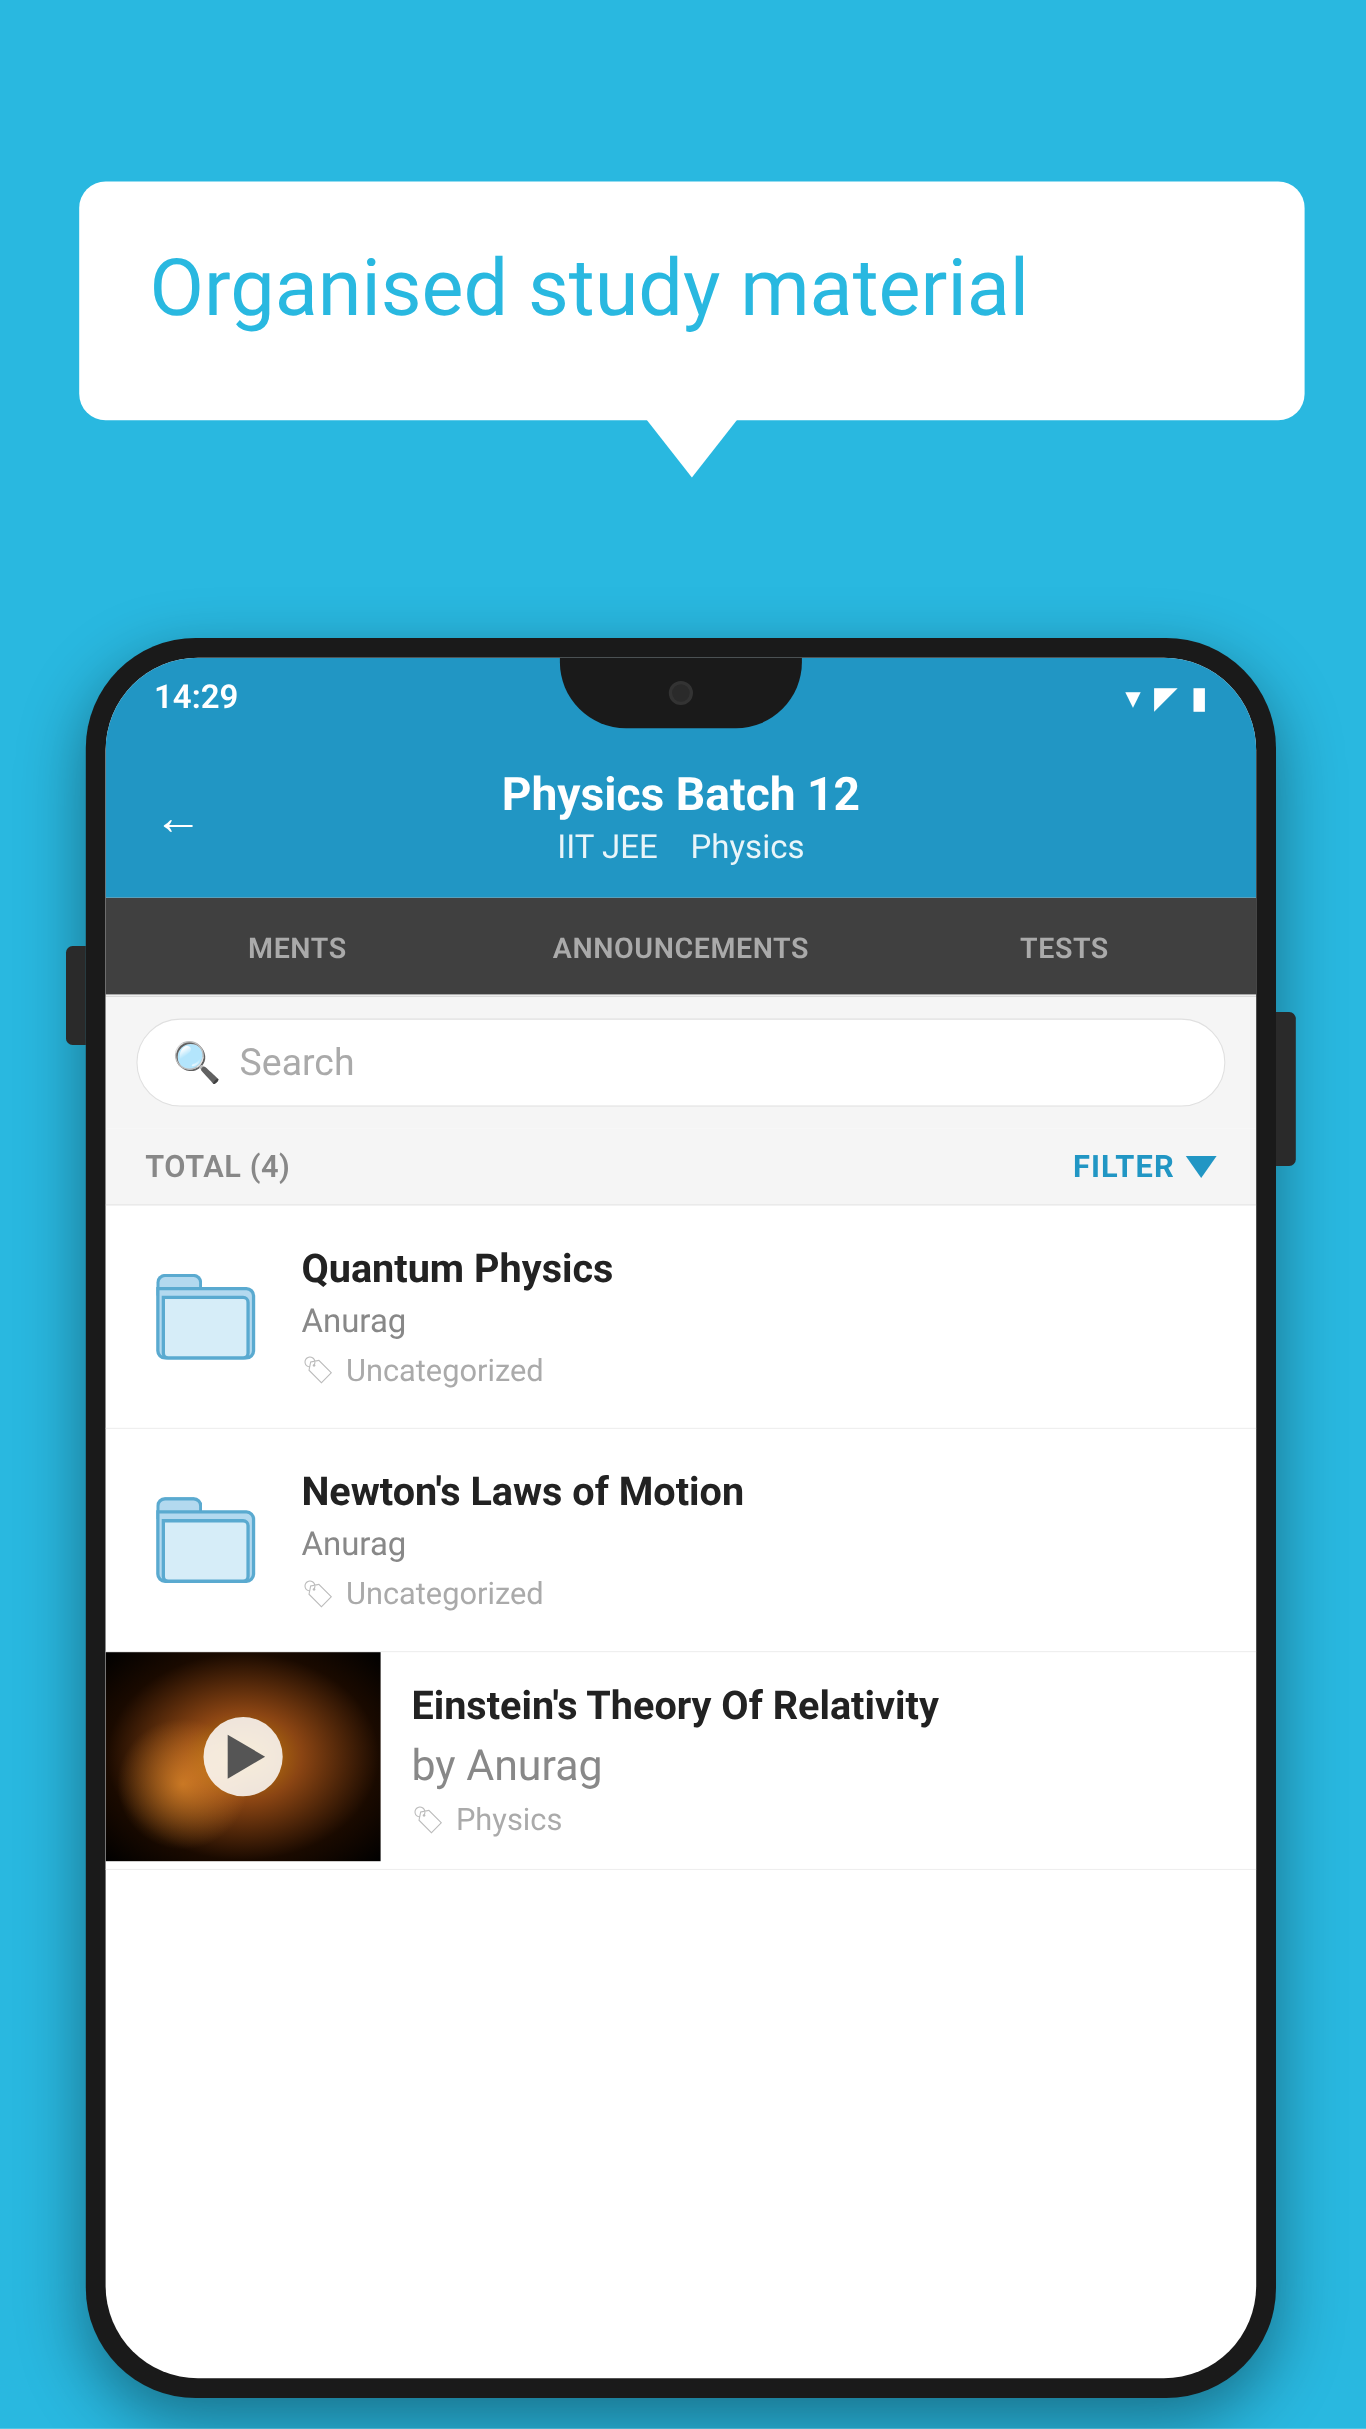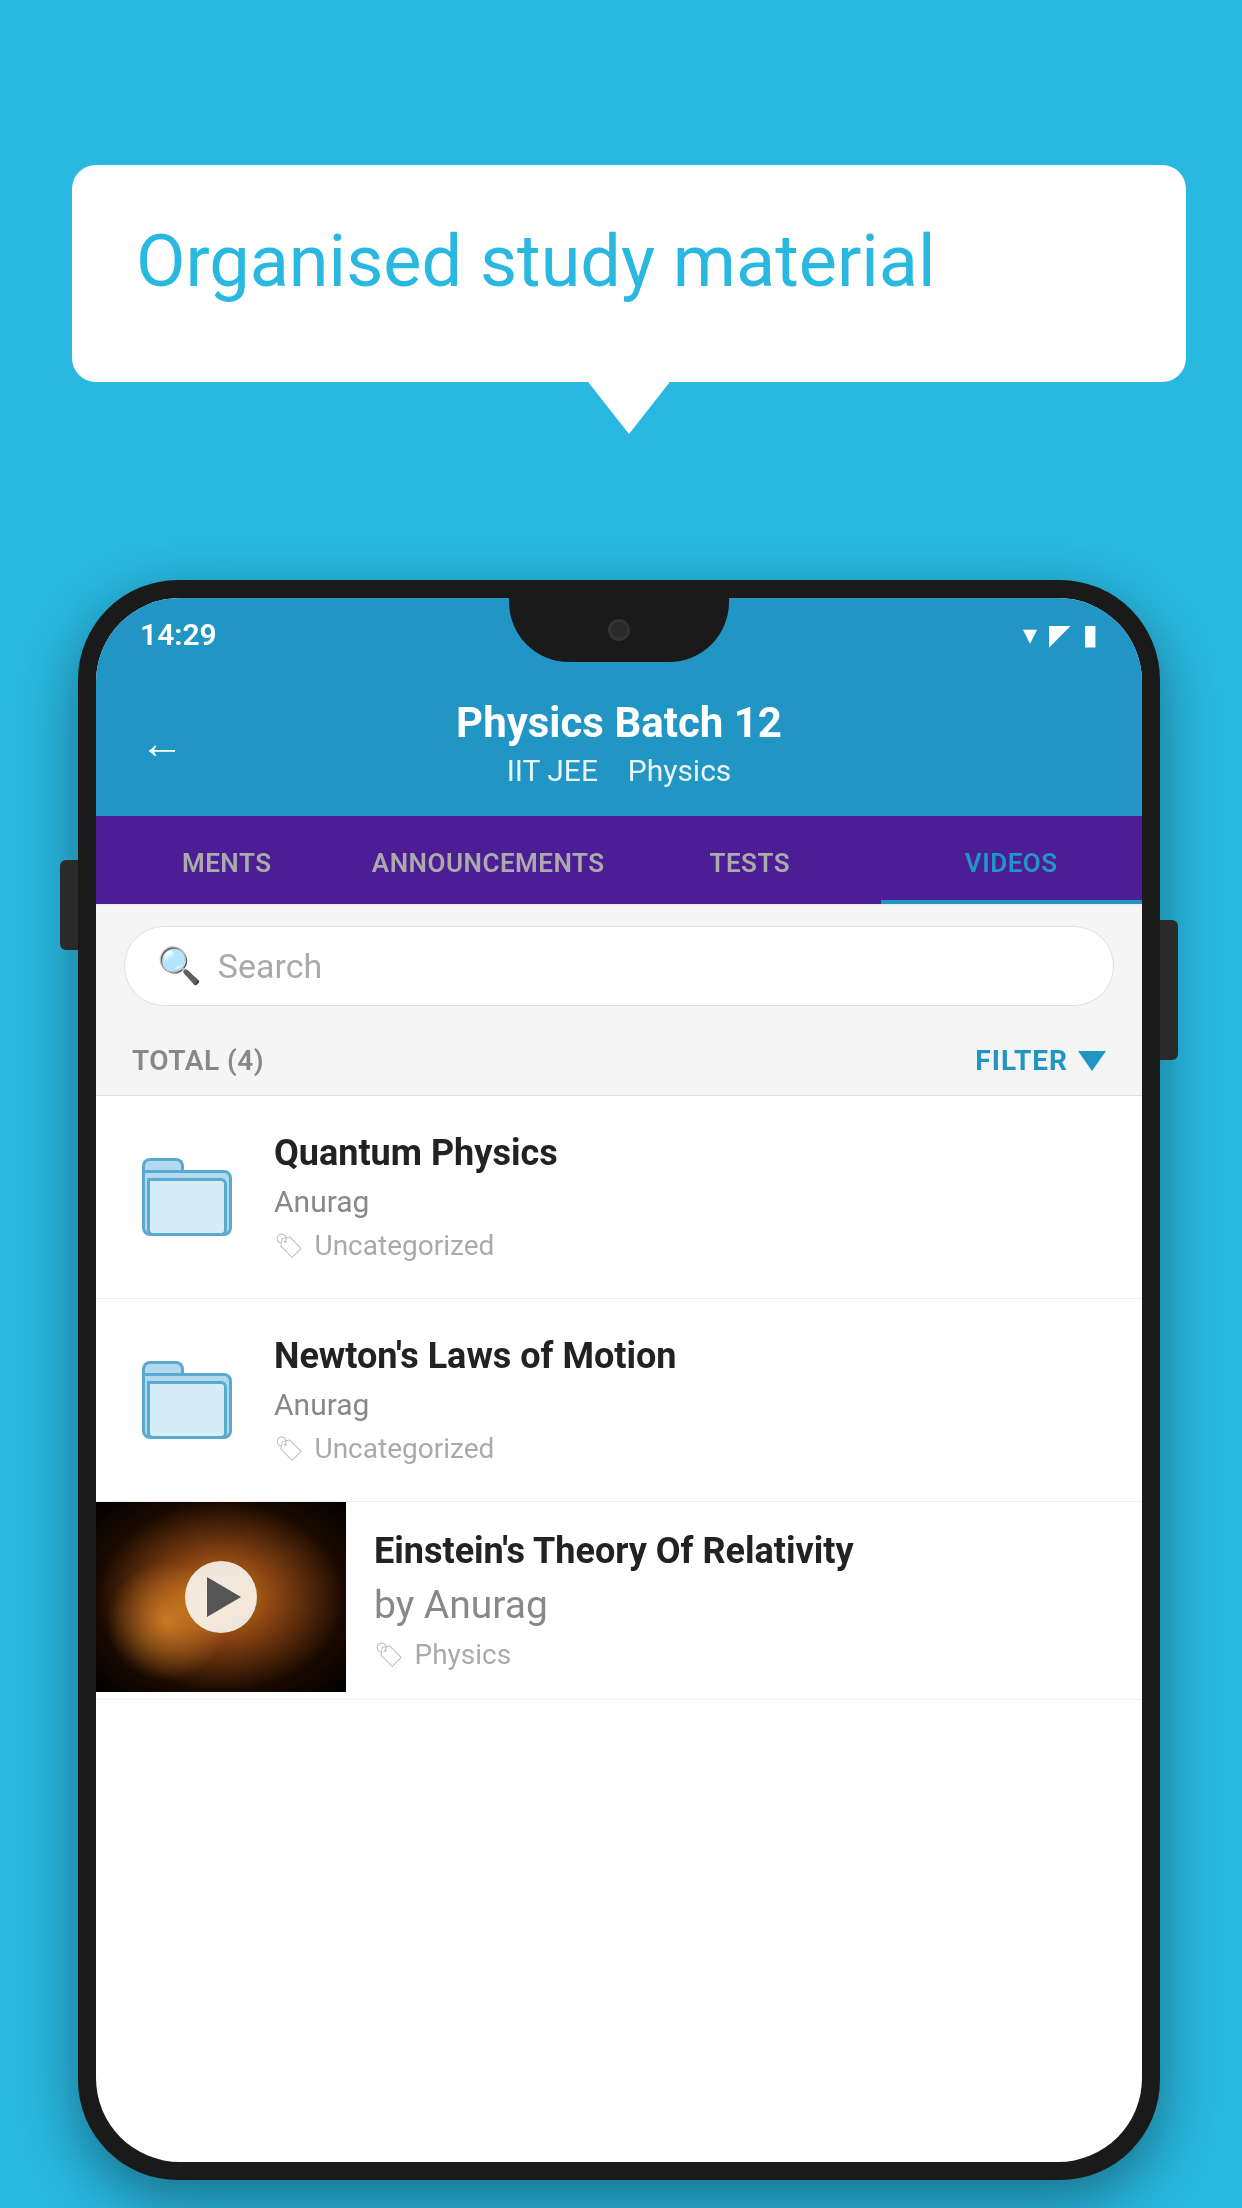--- a/index.html
+++ b/index.html
@@ -172,21 +172,21 @@
     }
 
     .header-subtitle {
       font-size: 30px;
       color: rgba(255,255,255,0.9);
       margin-top: 6px;
     }
 
     
     .tabs-bar {
-      background: #4c1d95;
+      background: #404040;
       display: flex;
       border-bottom: 2px solid #eee;
       overflow: hidden;
     }
 
     .tab {
       flex: 1;
       text-align: center;
       padding: 32px 8px 26px;
       font-size: 26px;
@@ -476,23 +476,20 @@
 
     <div class="tabs-bar">
       <div class="tab">
         <span>MENTS</span>
       </div>
       <div class="tab">
         <span>ANNOUNCEMENTS</span>
       </div>
       <div class="tab">
         <span>TESTS</span>
-      </div>
-      <div class="tab active">
-        <span>VIDEOS</span>
       </div>
     </div>
 
     <div class="search-bar">
       <div class="search-input-wrapper">
         <span class="search-icon-svg">🔍</span>
         <span class="search-placeholder">Search</span>
       </div>
     </div>
 

